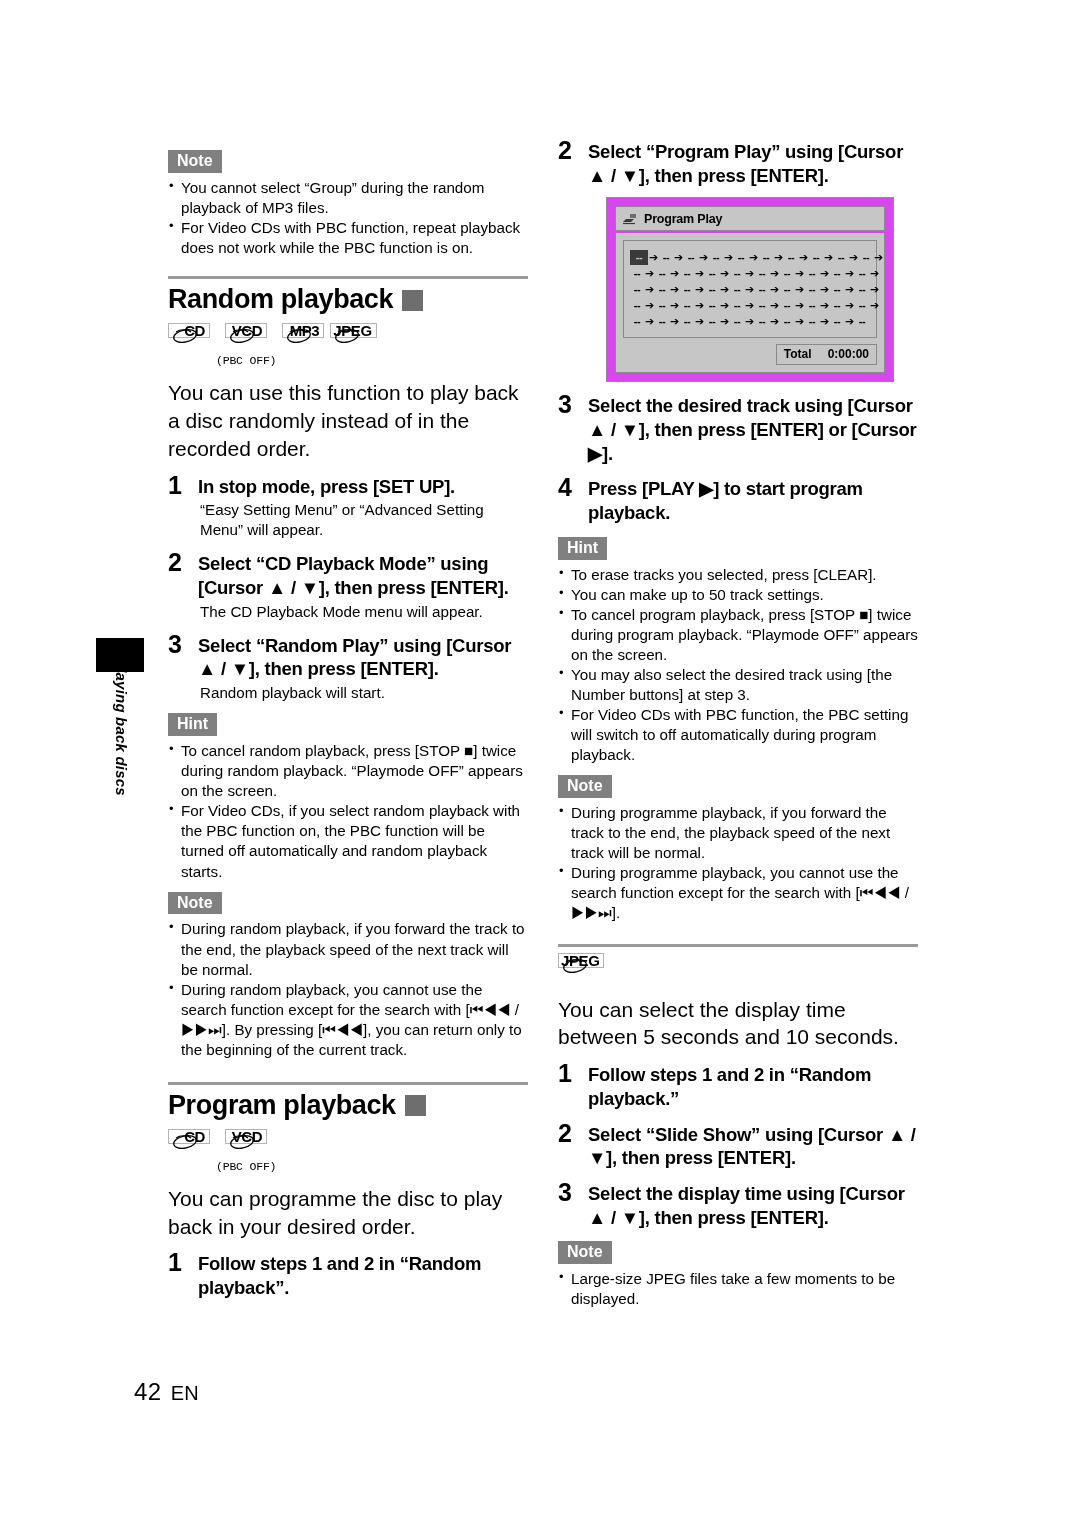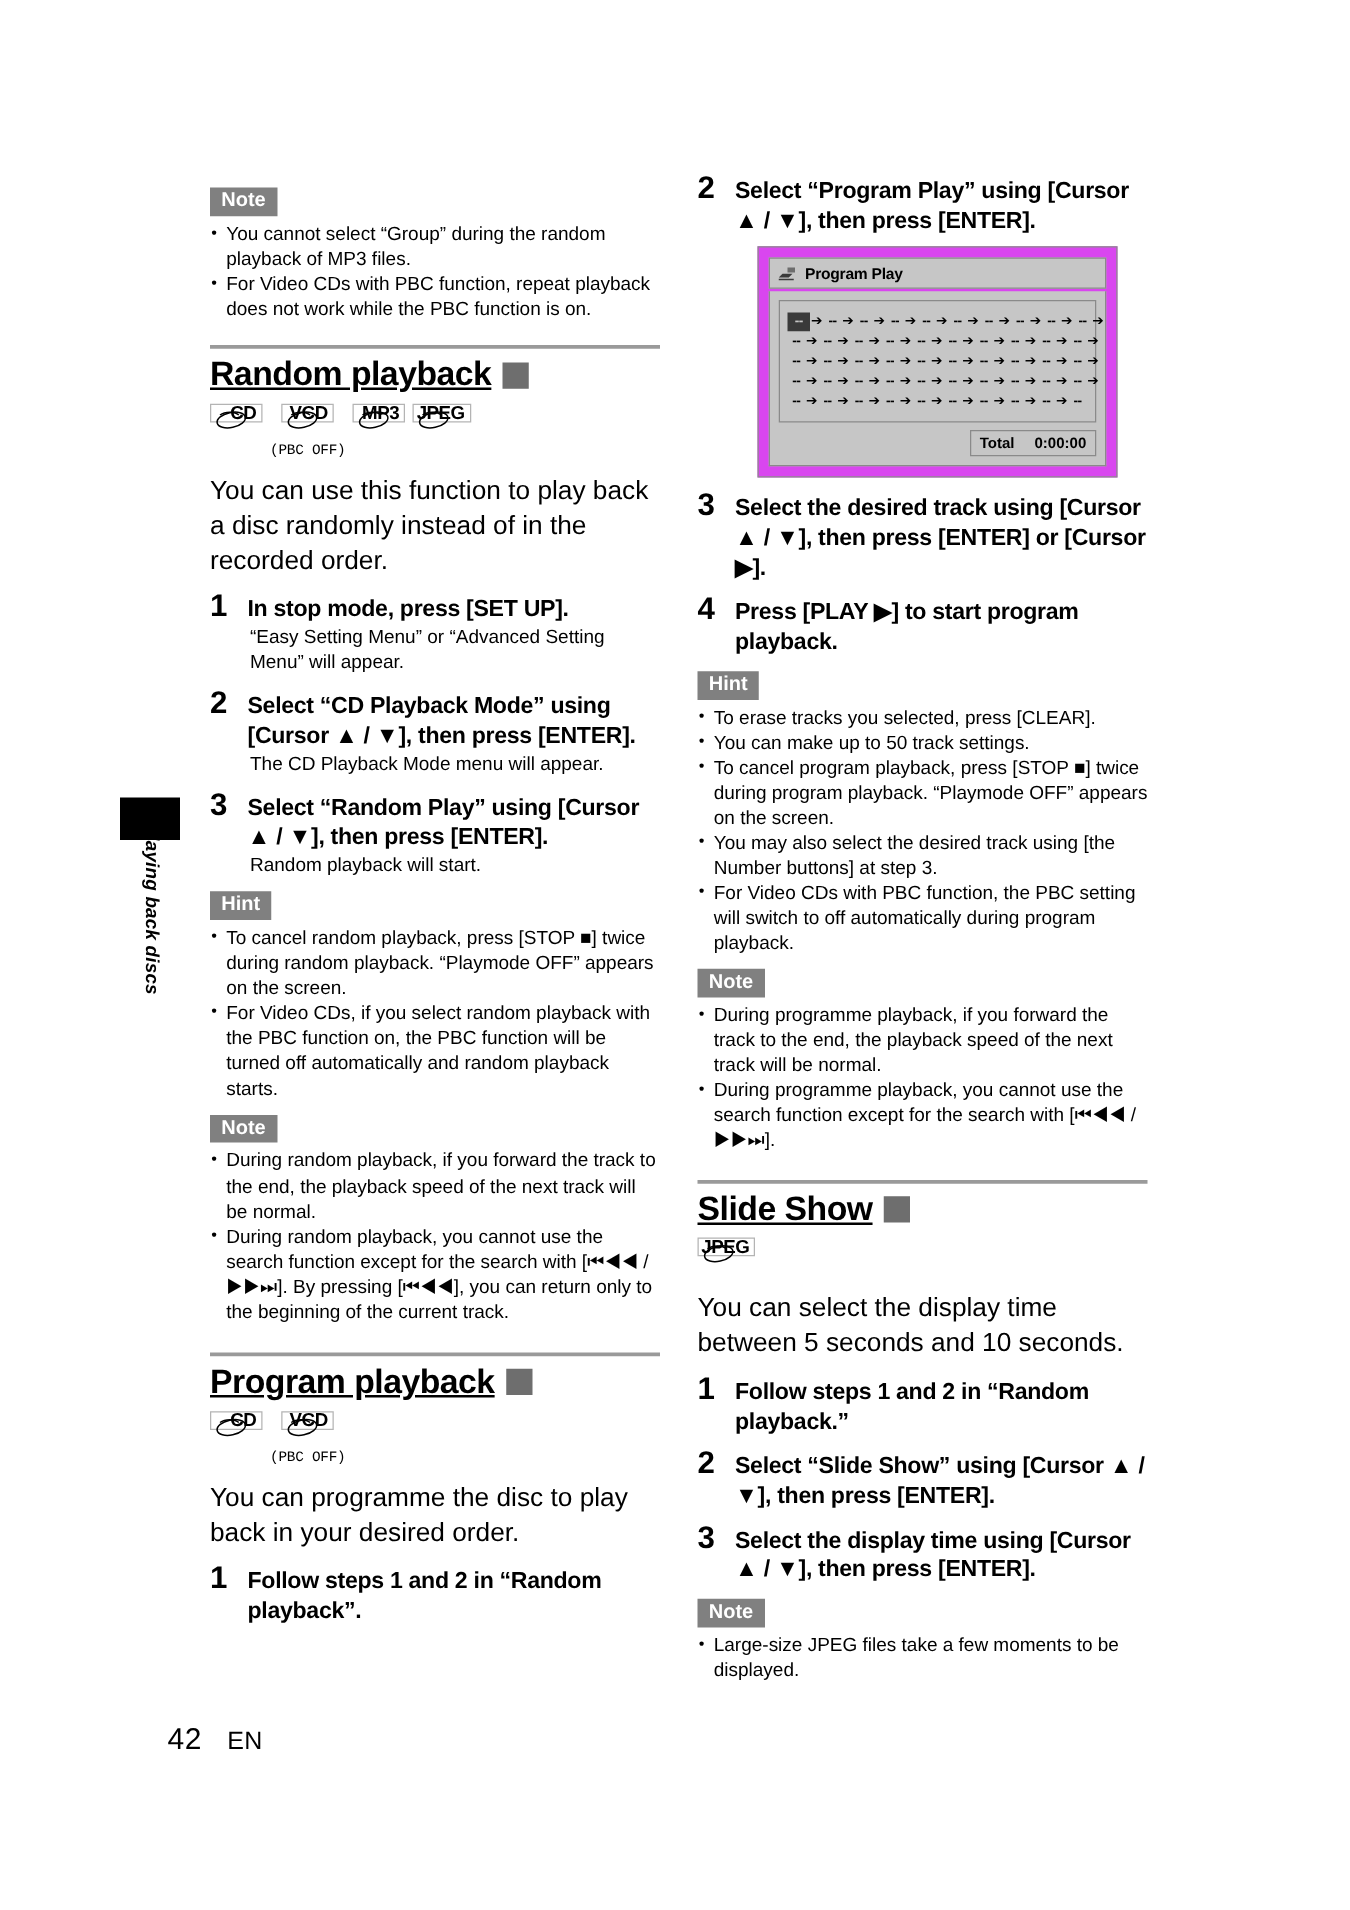--- a/index.html
+++ b/index.html
@@ -103,21 +103,20 @@
   }
   .sec-title {
     font-size: 27px;
     font-weight: bold;
     letter-spacing: -0.4px;
     line-height: 1.1;
     margin: 0 0 8px 0;
     display: flex;
     align-items: center;
     gap: 9px;
-    text-decoration: underline;
   }
   .sec-square {
     display: inline-block;
     width: 21px;
     height: 21px;
     background: #6e6e6e;
   }
 
   
   .disc-row {
@@ -278,21 +277,21 @@
   }
   .osd-disc-icon { width: 16px; height: 12px; }
 
   
   .footer {
     position: absolute;
     left: 134px;
     top: 1378px;
     display: flex;
     align-items: baseline;
-    gap: 20px;
+    gap: 9px;
   }
   .footer-page { font-size: 24px; letter-spacing: 0.5px; }
   .footer-lang { font-size: 20px; letter-spacing: 0.3px; }
 </style>
 </head>
 <body>
 
 <div class="page">
 
   <div class="side-tab">
@@ -692,24 +691,20 @@
 
     <div style="margin-top:10px">
       <span class="badge">Note</span>
       <ul class="bullets">
         <li>During programme playback, if you forward the track to the end, the playback speed of the next track will be normal.</li>
         <li>During programme playback, you cannot use the search function except for the search with [⏮◀◀ / ▶▶⏭].</li>
       </ul>
     </div>
 
     <div class="sec-rule" style="margin-top:20px"></div>
-    <h2 class="sec-title">
-      <span>Slide Show</span>
-      <span class="sec-square"></span>
-    </h2>
 
     <div class="disc-row">
       <div class="disc-wrap">
         <div class="disc-icon">
           <svg class="swoosh" viewBox="0 0 27 16">
             <ellipse cx="13" cy="8" rx="11.5" ry="6" fill="none" stroke="#000" stroke-width="1.2" transform="rotate(-12 13 8)"></ellipse>
             <path d="M4 4 C8 1, 16 1, 19 4" fill="none" stroke="#000" stroke-width="1.2"></path>
           </svg>
           <span class="dlabel">JPEG</span>
         </div>

